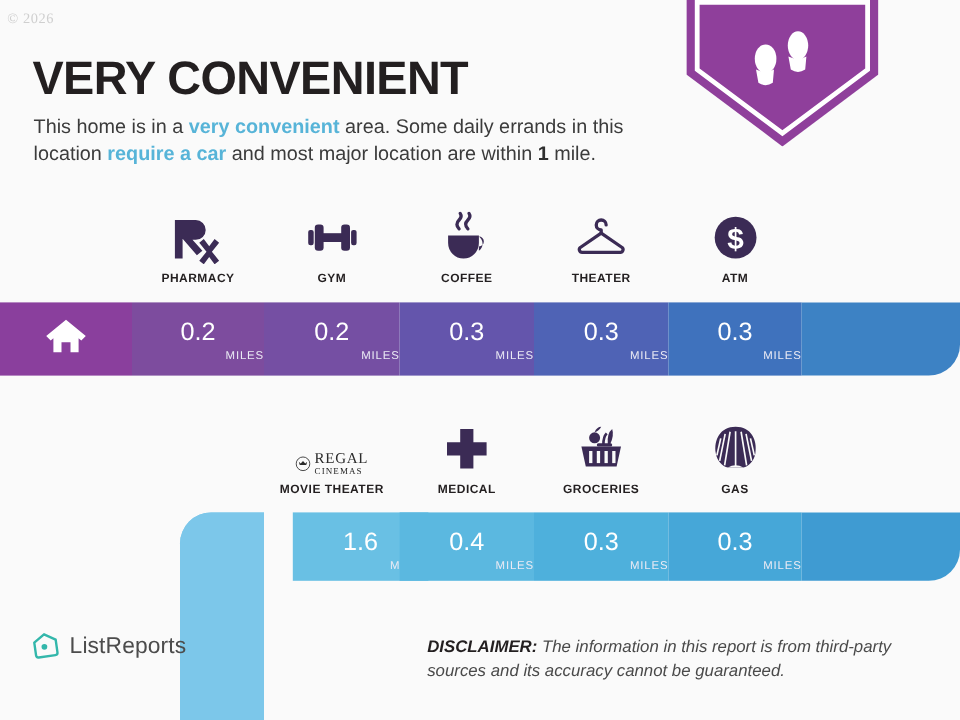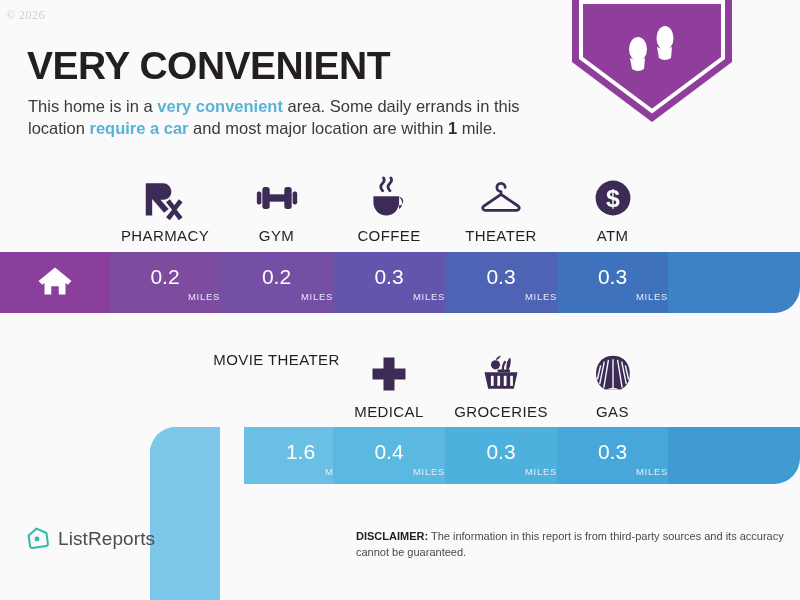--- a/index.html
+++ b/index.html
@@ -40,21 +40,21 @@
   .iconrow{position:absolute;left:0;top:0;width:800px;height:0;}
   .iconcell{
     position:absolute;top:0;
     display:flex;flex-direction:column;align-items:center;justify-content:flex-end;
   }
   .iconcell .glyph{
     height:52px;display:flex;align-items:flex-end;justify-content:center;
   }
   .iconcell .caption{
     margin-top:7px;
-    font-size:15px;font-weight:normal;color:#231f20;letter-spacing:.4px;
+    font-size:10px;font-weight:bold;color:#231f20;letter-spacing:.4px;
     white-space:nowrap;
   }
 
   
   .barrow{position:absolute;}
   .seg{position:absolute;top:0;height:100%;}
   .seg .val{
     position:absolute;left:0;right:0;top:14px;
     text-align:center;color:#fff;font-size:21px;font-weight:400;line-height:1;
   }
@@ -63,21 +63,21 @@
     text-align:right;color:#eaeaf4;font-size:9.5px;letter-spacing:.7px;
   }
   .house{position:absolute;left:0;top:0;height:100%;display:flex;align-items:center;justify-content:center;}
 
   
   .logo{position:absolute;left:26px;top:526px;display:flex;align-items:flex-end;gap:8px;}
   .logo .mark{width:24px;height:24px;}
   .logo .word{font-size:19px;color:#4c4c4c;letter-spacing:.1px;}
   .disclaimer{
     position:absolute;left:356px;top:529px;width:430px;
-    font-size:11px;color:#4a4a4a;line-height:1.42;
+    font-size:14px;color:#4a4a4a;line-height:1.42;font-style:italic;
   }
   .disclaimer b{color:#231f20;font-weight:bold;}
 </style>
 </head>
 <body>
 
 <div id="page">
 
   <div class="copyright">© 2026</div>
 
@@ -187,20 +187,32 @@
       </div>
       <div class="seg" style="left: 557px; width: 111px; background: rgb(63, 114, 189);">
         <span class="val">0.3</span>
         <span class="unit">MILES</span>
       </div>
       <div class="seg" style="left: 668px; width: 132px; background: rgb(61, 130, 196); border-bottom-right-radius: 26px;"></div>
     </div>
 
   <div class="iconrow" id="icons2" style="top:344px;">
       <div class="iconcell" style="left: 220px; width: 113px;">
+        <span class="glyph">
+          <span style="display:flex;align-items:center;gap:3px;color:#2b2b2b;">
+            <svg viewBox="0 0 24 24" width="13" height="13">
+              <circle cx="12" cy="12" r="10.5" fill="none" stroke="#2b2b2b" stroke-width="1.3"></circle>
+              <path d="M7 14 l-1.5 -5 3 2.5 L12 7.5 l3.5 4 3 -2.5 L17 14 Z" fill="#2b2b2b"></path>
+            </svg>
+            <span style="display:flex;flex-direction:column;line-height:1;font-family:'Liberation Serif',serif;">
+              <span style="font-size:12.5px;letter-spacing:.6px;">REGAL</span>
+              <span style="font-size:7.5px;letter-spacing:.9px;">CINEMAS</span>
+            </span>
+          </span>
+        </span>
         <span class="caption">MOVIE THEATER</span>
       </div>
       <div class="iconcell" style="left: 333px; width: 112px;">
         <span class="glyph">
           <svg viewBox="0 0 48 48" width="44" height="44">
             <path fill="#3b2b55" d="M18 6 h12 v12 h12 v12 h-12 v12 h-12 v-12 h-12 v-12 h12 Z"></path>
           </svg>
         </span>
         <span class="caption">MEDICAL</span>
       </div>

